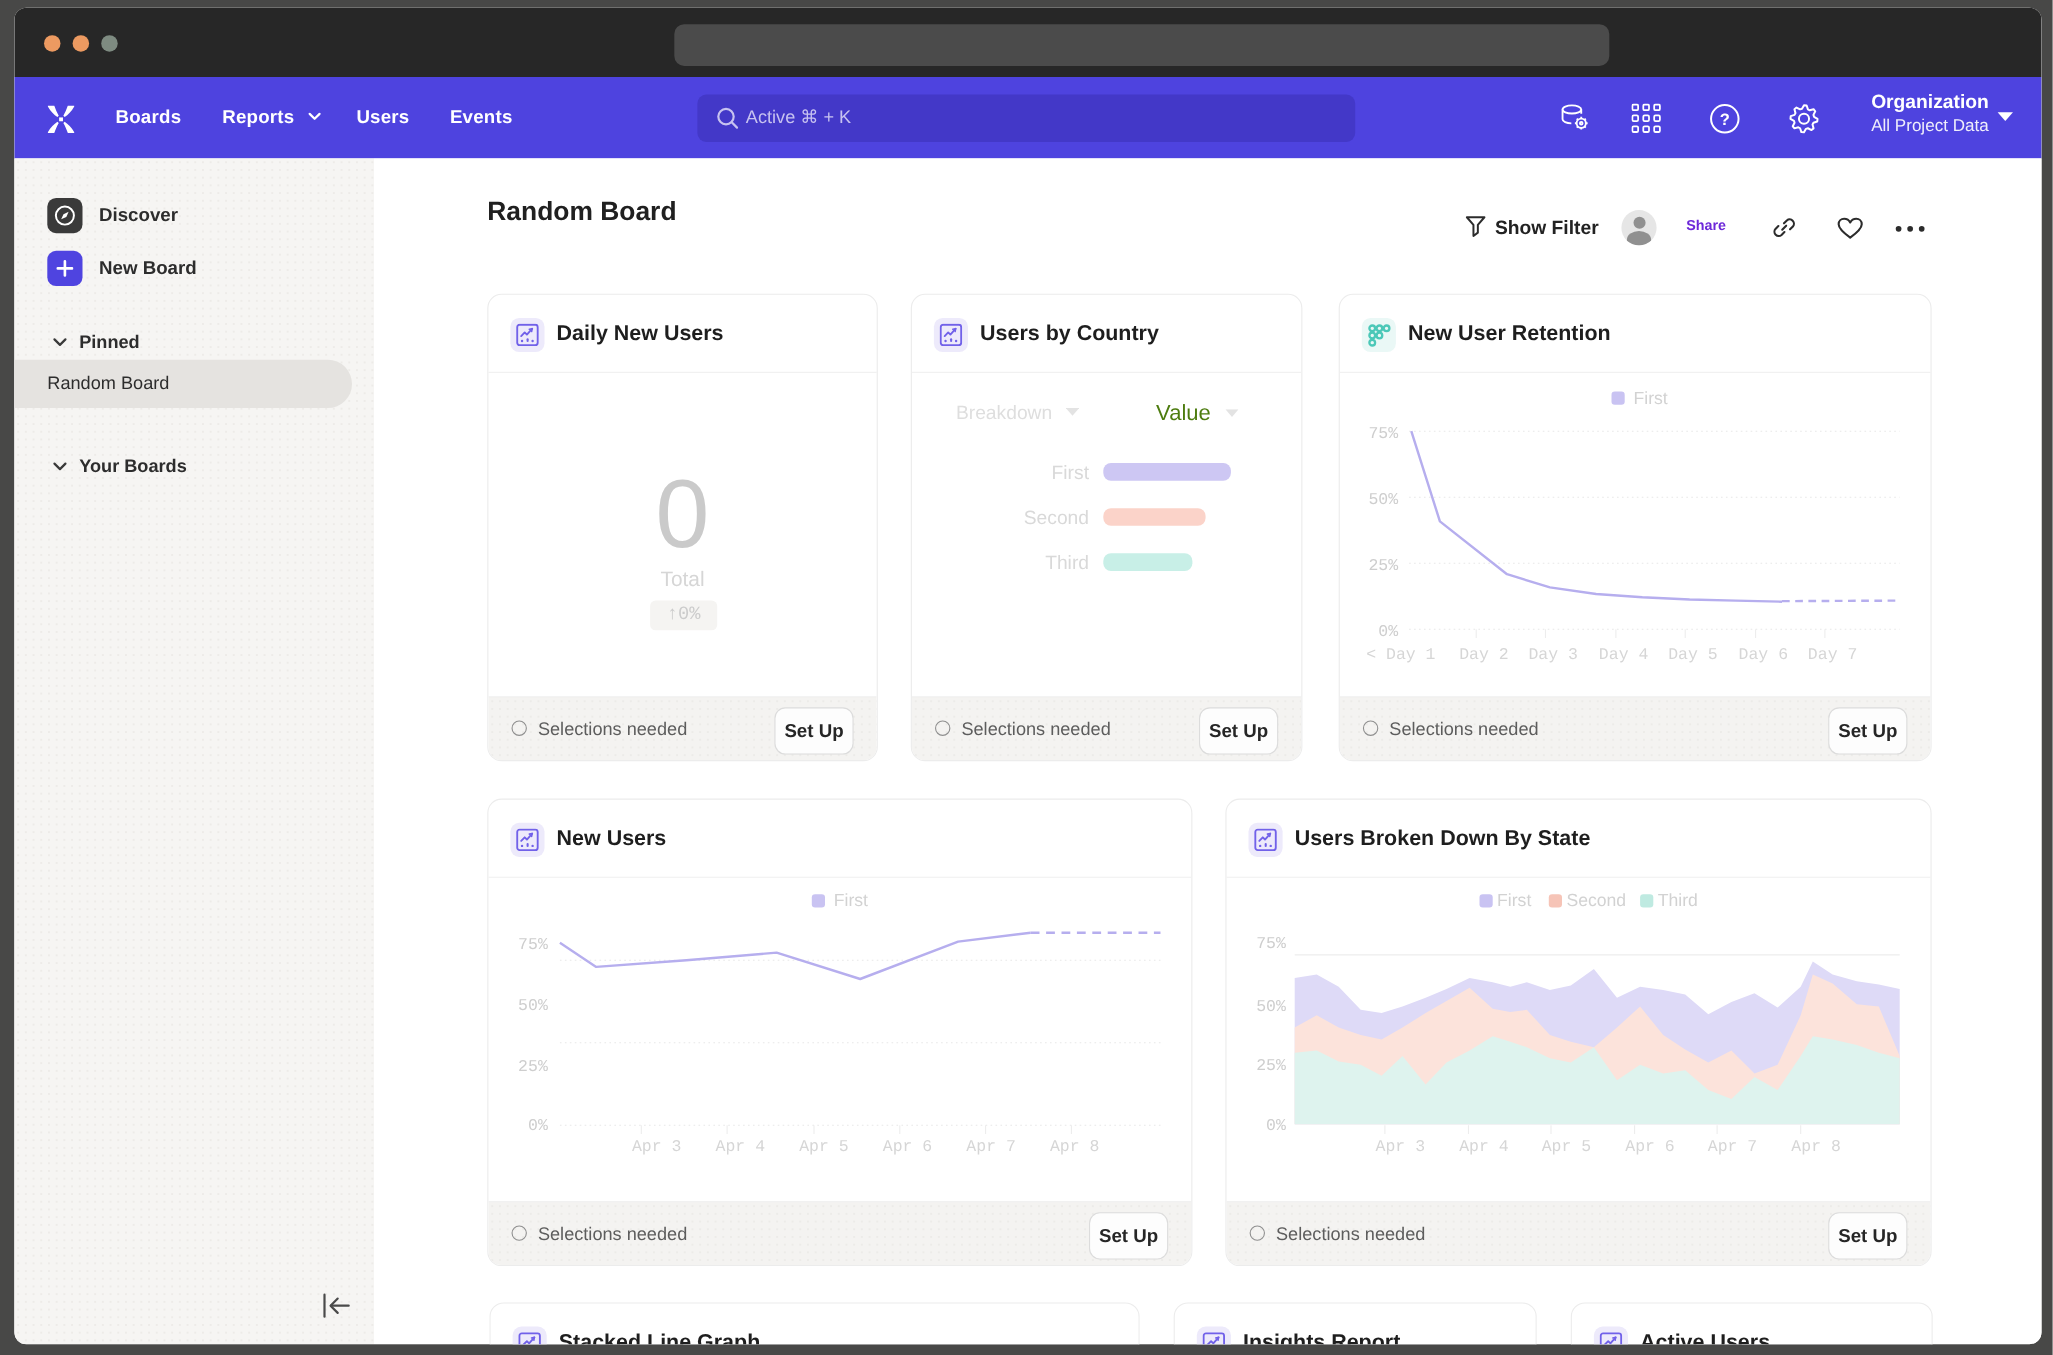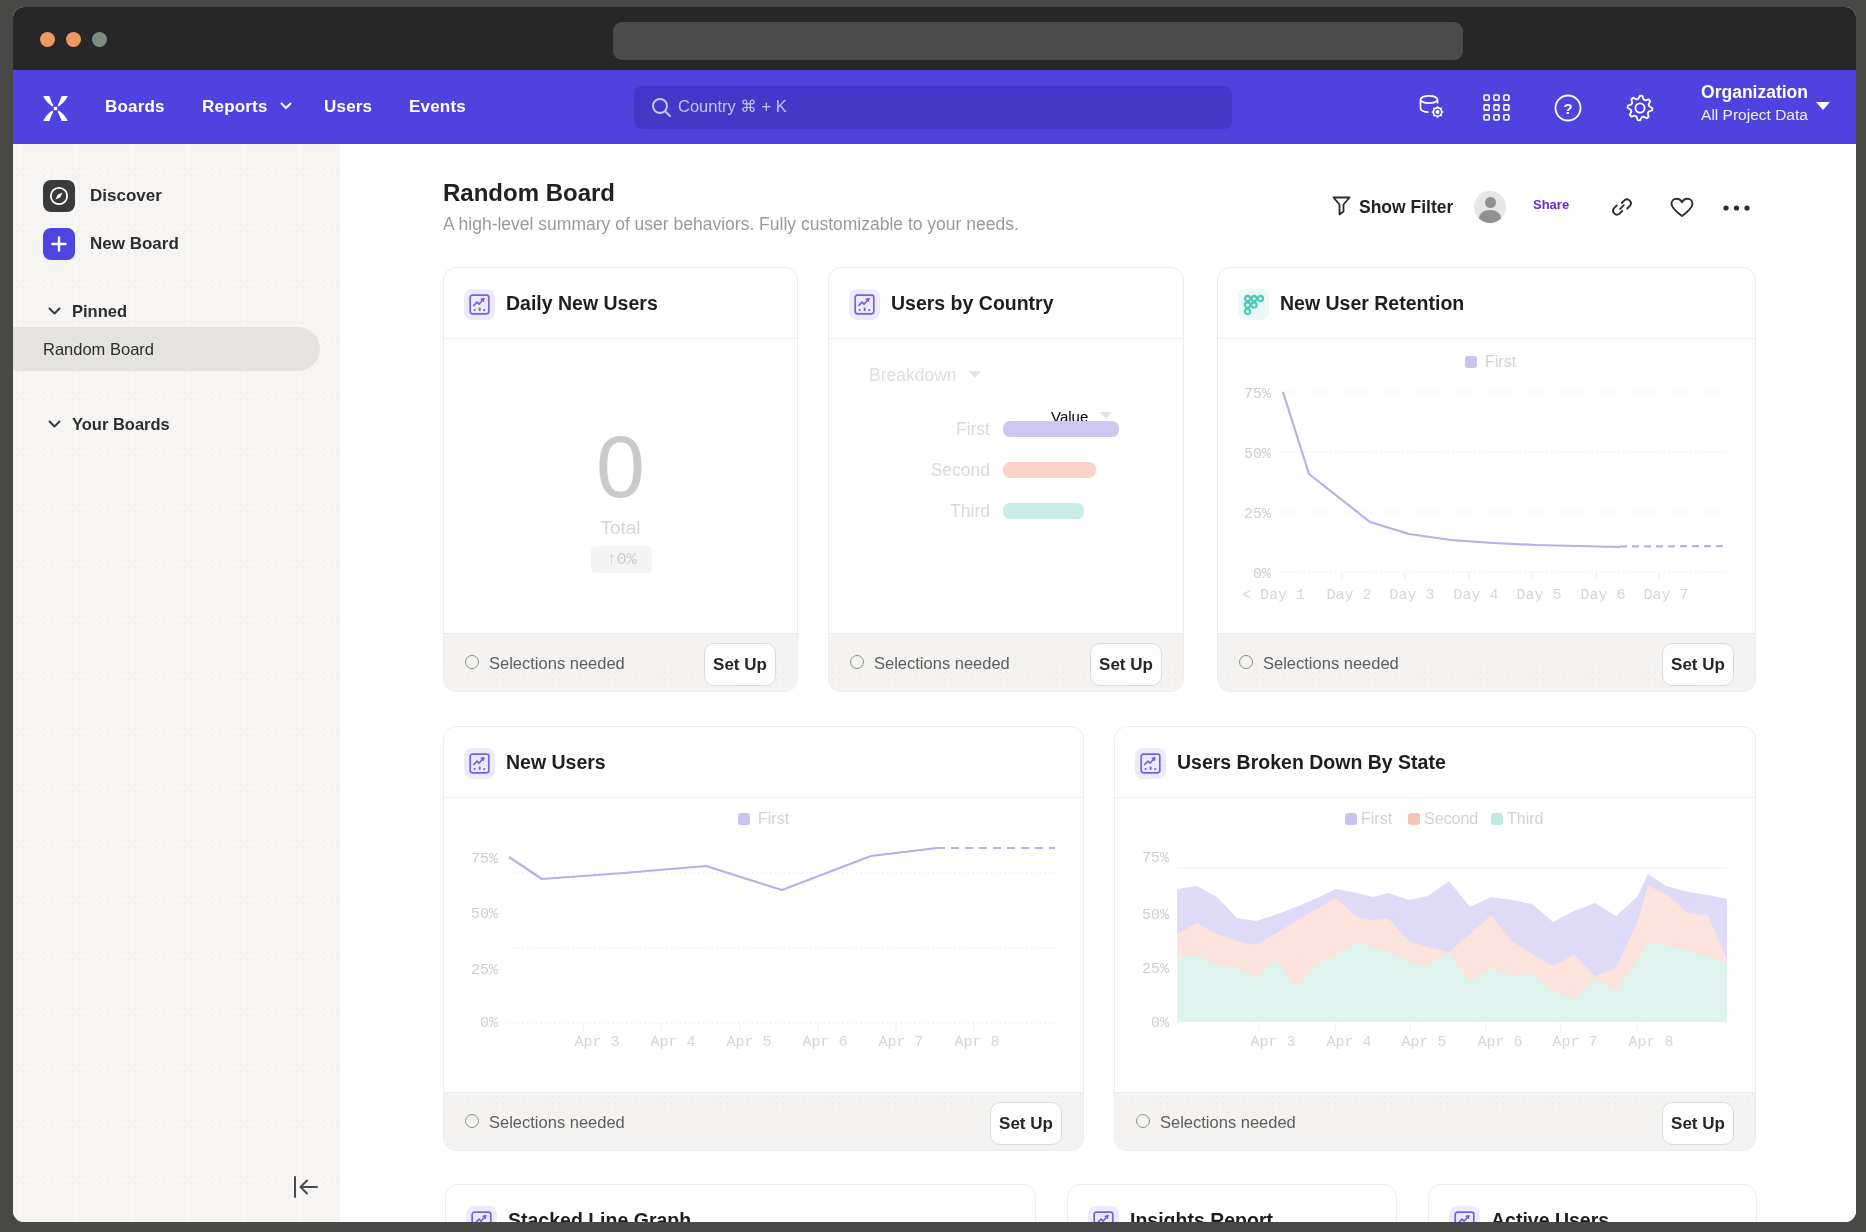--- a/index.html
+++ b/index.html
@@ -71,21 +71,21 @@
           <path d="M1.5,1.5 L6,6 L10.5,1.5" stroke="#fff" stroke-width="2" fill="none" stroke-linecap="round" stroke-linejoin="round"></path>
         </svg>
     </div>
     <div class="navlink" style="left:311px;">Users</div>
     <div class="navlink" style="left:396px;">Events</div>
     <div class="search">
       <svg style="position:absolute; left:17px; top:11px;" width="21" height="21" viewBox="0 0 21 21">
         <circle cx="9" cy="9" r="7" stroke="#c7c2f0" stroke-width="2" fill="none"></circle>
         <path d="M14.2,14.2 L19,19" stroke="#c7c2f0" stroke-width="2" stroke-linecap="round"></path>
       </svg>
-      <span>Country ⌘ + K</span>
+      <span>Active ⌘ + K</span>
     </div>
 
     <svg class="navicon" style="left:1405px; top:24px;" width="28" height="27" viewBox="0 0 28 27">
       <g stroke="#fff" stroke-width="1.7" fill="none">
         <ellipse cx="11" cy="5.5" rx="8.5" ry="3.7"></ellipse>
         <path d="M2.5,5.5 V14.5 C2.5,16.5 6,18.2 10.5,18.2"></path>
         <path d="M19.5,5.5 V9.5"></path>
         <circle cx="19.5" cy="18" r="4.2"></circle>
         <circle cx="19.5" cy="18" r="1.2"></circle>
         <path d="M19.5,12.2 V14 M19.5,22 V23.8 M13.7,18 H15.5 M23.5,18 H25.3 M15.4,13.9 L16.7,15.2 M22.3,20.8 L23.6,22.1 M23.6,13.9 L22.3,15.2 M16.7,20.8 L15.4,22.1"></path>
@@ -157,21 +157,20 @@
       <g stroke="#4a4a4a" stroke-width="2" fill="none" stroke-linecap="round" stroke-linejoin="round">
         <path d="M2,2 V22"></path>
         <path d="M24,12 H8"></path>
         <path d="M14,5.5 L7.5,12 L14,18.5"></path>
       </g>
     </svg>
   </div>
 
   <div class="main">
       <div style="position:absolute; left:103px; top:35px; font-size:24px; font-weight:700; color:#202020;">Random Board</div>
-<div style="position:absolute; left:103px; top:70px; font-size:17.5px; color:#9a9a9a;">A high-level summary of user behaviors. Fully customizable to your needs.</div>
 <svg style="position:absolute; left:992px; top:52px;" width="19" height="21" viewBox="0 0 19 21">
 <path d="M1.5,1.5 H17.5 L11.5,8.5 V15.5 L7.5,18.5 V8.5 Z" stroke="#2c2c2c" stroke-width="1.8" fill="none" stroke-linejoin="round"></path>
       </svg>
 <div style="position:absolute; left:1019px; top:53px; font-size:17.5px; font-weight:600; color:#222;">Show Filter</div>
 <div style="position:absolute; left:1134px; top:47px; width:32px; height:32px; border-radius:50%; background:#e6e6e6; overflow:hidden;">
 <div style="position:absolute; left:10.5px; top:6px; width:11px; height:11px; border-radius:50%; background:#909090;"></div>
 <div style="position:absolute; left:5px; top:19px; width:22px; height:16px; border-radius:50% 50% 0 0; background:#909090;"></div>
 </div>
 <div style="position:absolute; left:1193px; top:53px; font-size:13px; font-weight:600; color:#6d28d9;">Share</div>
 <svg style="position:absolute; left:1271px; top:52px;" width="22" height="22" viewBox="0 0 22 22">
@@ -229,21 +228,21 @@
               <rect x="9.7" y="13.4" width="1.9" height="3.6" rx="0.9"></rect>
               <circle cx="15.2" cy="16" r="1.1"></circle>
 </g>
 </svg>
         </div>
 <div class="cardtitle">Users by Country</div>
         <div style="position:absolute; left:40px; top:97px; font-size:17.5px; color:#dedede;">Breakdown
 <svg style="margin-left:8px; vertical-align:2px;" width="12" height="8" viewBox="0 0 12 8">
             <path d="M0,0 H12 L6,7 Z" fill="#e3e3e3"></path>
           </svg></div>
-        <div style="position:absolute; left:222px; top:97px; font-size:15px; color:#000000;margin-top:43px;">Value
+        <div style="position:absolute; left:222px; top:97px; font-size:20px; color:#4d7c0f;">Value
 <svg style="margin-left:8px; vertical-align:2px;" width="12" height="8" viewBox="0 0 12 8">
             <path d="M0,0 H12 L6,7 Z" fill="#e3e3e3"></path>
           </svg></div>
         <div style="position:absolute; left:0px; top:151px; width:161px; text-align:right; font-size:17.5px; color:#d9d9d9;">First</div>
         <div style="position:absolute; left:174px; top:153px; width:116px; height:16px; border-radius:7px; background:#cdc7f3;"></div>
         <div style="position:absolute; left:0px; top:192px; width:161px; text-align:right; font-size:17.5px; color:#d9d9d9;">Second</div>
         <div style="position:absolute; left:174px; top:194px; width:93px; height:16px; border-radius:7px; background:#fbd3c9;"></div>
         <div style="position:absolute; left:0px; top:233px; width:161px; text-align:right; font-size:17.5px; color:#d9d9d9;">Third</div>
         <div style="position:absolute; left:174px; top:235px; width:81px; height:16px; border-radius:7px; background:#c8efe7;"></div>
         <div class="cardfoot">

